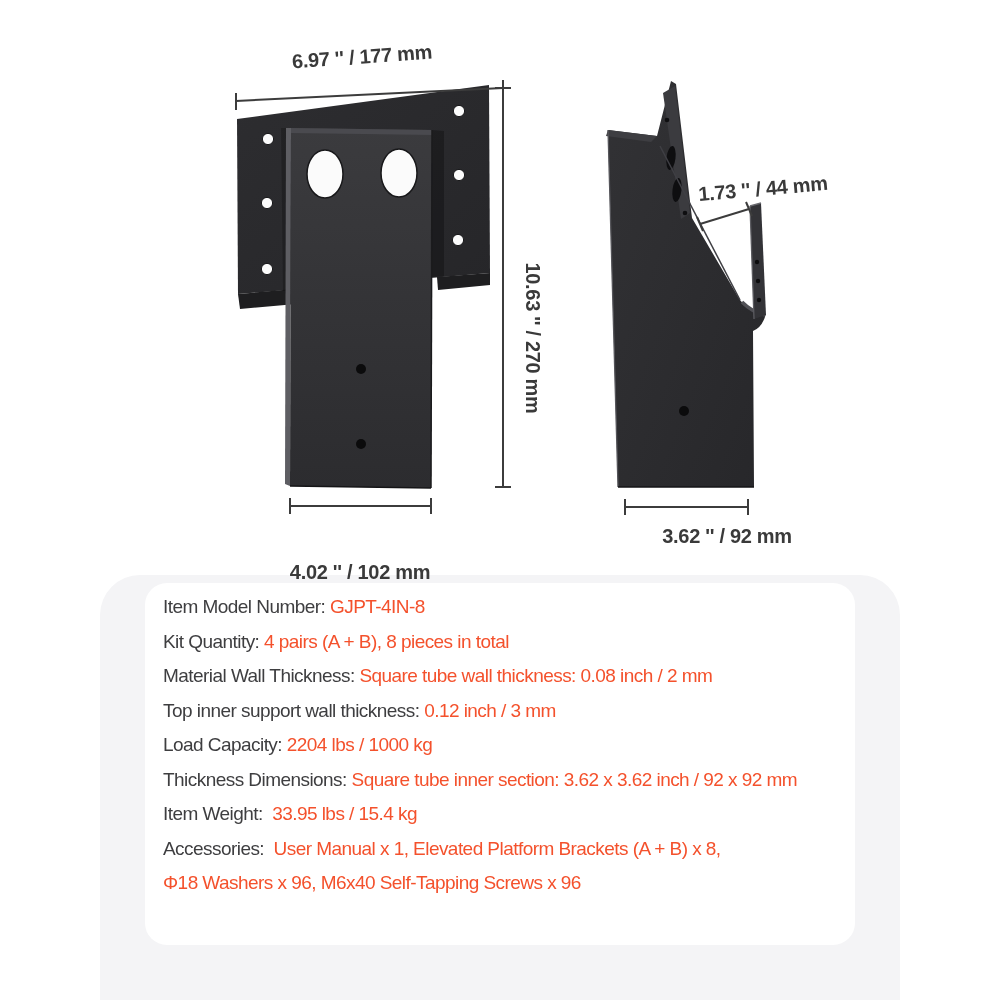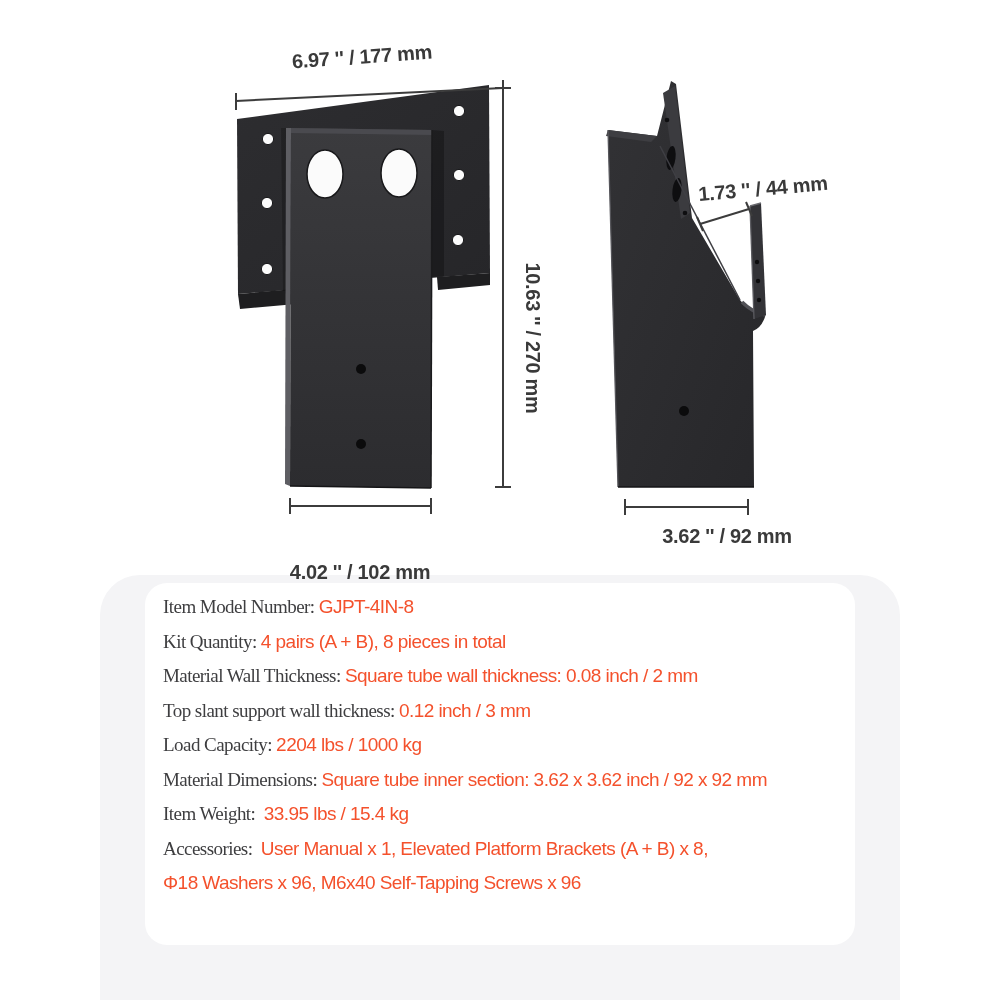--- a/index.html
+++ b/index.html
@@ -6,21 +6,21 @@
   #screen{position:relative;width:1000px;height:1000px;background:#ffffff;overflow:hidden;
           font-family:"Liberation Sans", sans-serif;}
   
   .panel-gray{position:absolute;left:100px;top:575px;width:800px;height:470px;
               background:#f4f4f6;border-radius:40px;}
   .card-white{position:absolute;left:145px;top:583px;width:710px;height:362px;
               background:#ffffff;border-radius:22px;}
   .spec-rows{position:absolute;left:163px;top:590px;width:680px;}
   .spec-row{height:34.5px;line-height:34.5px;font-size:19px;letter-spacing:-0.55px;
             white-space:pre;color:#3e3e40;}
-  .spec-label{color:#3e3e40;font-family:Liberation Serif, serif;}
+  .spec-label{color:#3e3e40;}
   .spec-value{color:#f4512c;}
   
   .dim-label{position:absolute;font-size:20px;font-weight:700;color:#3a3a3a;
              letter-spacing:-0.3px;white-space:nowrap;transform-origin:center;}
   .svg-wrap{position:absolute;left:0;top:0;width:1000px;height:560px;}
 </style>
 </head>
 <body>
 
 <div id="screen">
@@ -134,21 +134,21 @@
   <div class="dim-label" style="left:362px;top:57px;transform:translate(-50%,-50%) rotate(-4deg);">6.97 '' / 177 mm</div>
   <div class="dim-label" style="left:532px;top:338px;transform:translate(-50%,-50%) rotate(90deg);">10.63 '' / 270 mm</div>
   <div class="dim-label" style="left:360px;top:536px;transform:translate(-50%,-50%);margin-top:36px;">4.02 '' / 102 mm</div>
   <div class="dim-label" style="left:763px;top:189px;transform:translate(-50%,-50%) rotate(-5deg);">1.73 '' / 44 mm</div>
   <div class="dim-label" style="left:727px;top:536px;transform:translate(-50%,-50%);">3.62 '' / 92 mm</div>
 
   <div class="spec-rows">
     <div class="spec-row"><span class="spec-label">Item Model Number: </span><span class="spec-value">GJPT-4IN-8</span></div>
     <div class="spec-row"><span class="spec-label">Kit Quantity: </span><span class="spec-value">4 pairs (A + B), 8 pieces in total</span></div>
     <div class="spec-row"><span class="spec-label">Material Wall Thickness: </span><span class="spec-value">Square tube wall thickness: 0.08 inch / 2 mm</span></div>
-    <div class="spec-row"><span class="spec-label">Top slant support wall thickness: </span><span class="spec-value">0.12 inch / 3 mm</span></div>
+    <div class="spec-row"><span class="spec-label">Top inner support wall thickness: </span><span class="spec-value">0.12 inch / 3 mm</span></div>
     <div class="spec-row"><span class="spec-label">Load Capacity: </span><span class="spec-value">2204 lbs / 1000 kg</span></div>
-    <div class="spec-row"><span class="spec-label">Material Dimensions: </span><span class="spec-value">Square tube inner section: 3.62 x 3.62 inch / 92 x 92 mm</span></div>
+    <div class="spec-row"><span class="spec-label">Thickness Dimensions: </span><span class="spec-value">Square tube inner section: 3.62 x 3.62 inch / 92 x 92 mm</span></div>
     <div class="spec-row"><span class="spec-label">Item Weight:  </span><span class="spec-value">33.95 lbs / 15.4 kg</span></div>
     <div class="spec-row"><span class="spec-label">Accessories:  </span><span class="spec-value">User Manual x 1, Elevated Platform Brackets (A + B) x 8,</span></div>
     <div class="spec-row"><span class="spec-label"></span><span class="spec-value">Φ18 Washers x 96, M6x40 Self-Tapping Screws x 96</span></div>
   </div>
 
 </div>
 
 </body></html>

